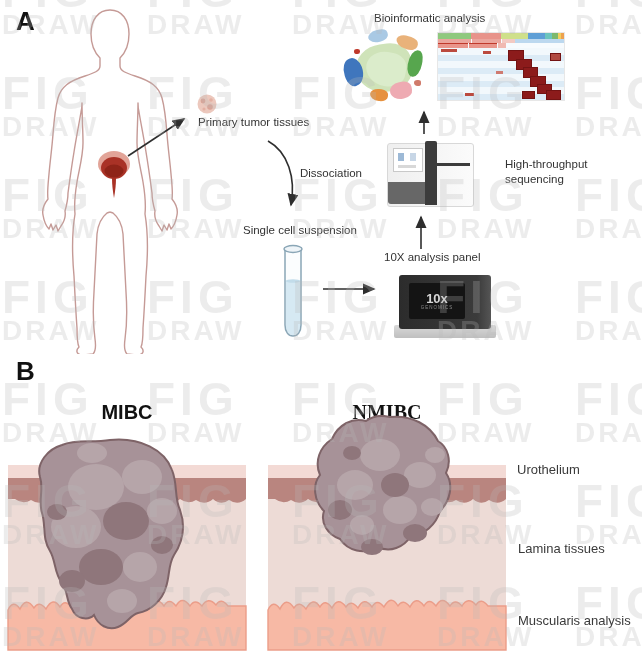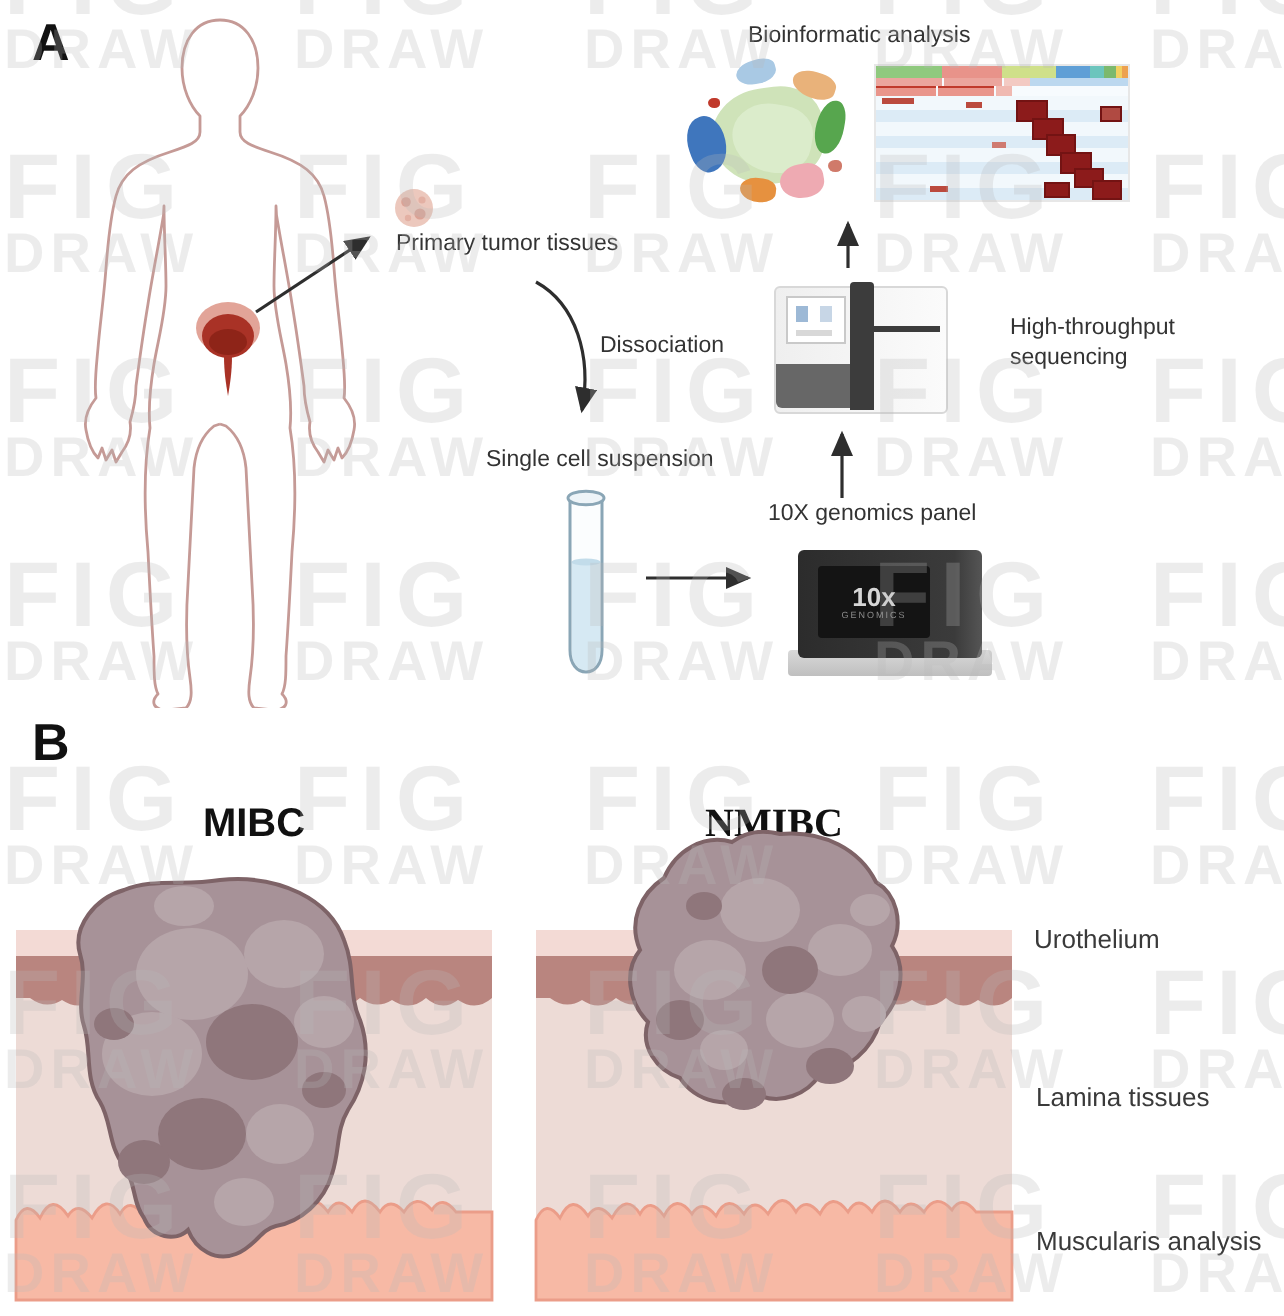--- a/index.html
+++ b/index.html
@@ -94,21 +94,21 @@
     <path d="M5,7 L5,82 C5,89 8.5,93 13,93 C17.5,93 21,89 21,82 L21,7 Z" fill="#fbfdfe"></path>
     <path d="M5.8,38 L5.8,82 C5.8,88.5 9,92.2 13,92.2 C17,92.2 20.2,88.5 20.2,82 L20.2,38 Z" fill="#d6e9f3"></path>
     <ellipse cx="13" cy="38" rx="7.2" ry="1.8" fill="#c2dcea"></ellipse>
     <path d="M5,7 L5,82 C5,89 8.5,93 13,93 C17.5,93 21,89 21,82 L21,7" fill="none" stroke="#8aa6b6" stroke-width="1.5"></path>
     <ellipse cx="13" cy="6" rx="9" ry="3.4" fill="#eef4f8" stroke="#8aa6b6" stroke-width="1.5"></ellipse>
   </svg>
 
   <div class="abs small-label" style="left:198px;top:116px;">Primary tumor tissues</div>
   <div class="abs small-label" style="left:300px;top:167px;">Dissociation</div>
   <div class="abs small-label" style="left:243px;top:224px;">Single cell suspension</div>
-  <div class="abs small-label" style="left:384px;top:251px;">10X genomics panel</div>
+  <div class="abs small-label" style="left:384px;top:251px;">10X analysis panel</div>
   <div class="abs small-label" style="left:505px;top:157px;width:96px;white-space:normal;line-height:15px;">High-throughput sequencing</div>
   <div class="abs small-label" style="left:374px;top:12px;">Bioinformatic analysis</div>
 
   <div class="abs tsne z2" style="left:344px;top:28px;">
     <div class="blob" style="left:12px;top:16px;width:56px;height:48px;background:#cfe3b9;transform:rotate(-8deg);"></div>
     <div class="blob" style="left:22px;top:24px;width:40px;height:34px;background:#dbeccb;transform:rotate(10deg);"></div>
     <div class="blob" style="left:24px;top:2px;width:20px;height:12px;background:#a9c9e4;transform:rotate(-15deg);"></div>
     <div class="blob" style="left:52px;top:8px;width:22px;height:13px;background:#e9b27a;transform:rotate(18deg);"></div>
     <div class="blob" style="left:64px;top:22px;width:14px;height:27px;background:#57a64e;transform:rotate(10deg);border-radius:60% 40% 55% 45%;"></div>
     <div class="blob" style="left:46px;top:54px;width:22px;height:17px;background:#eeaab2;transform:rotate(-10deg);"></div>

